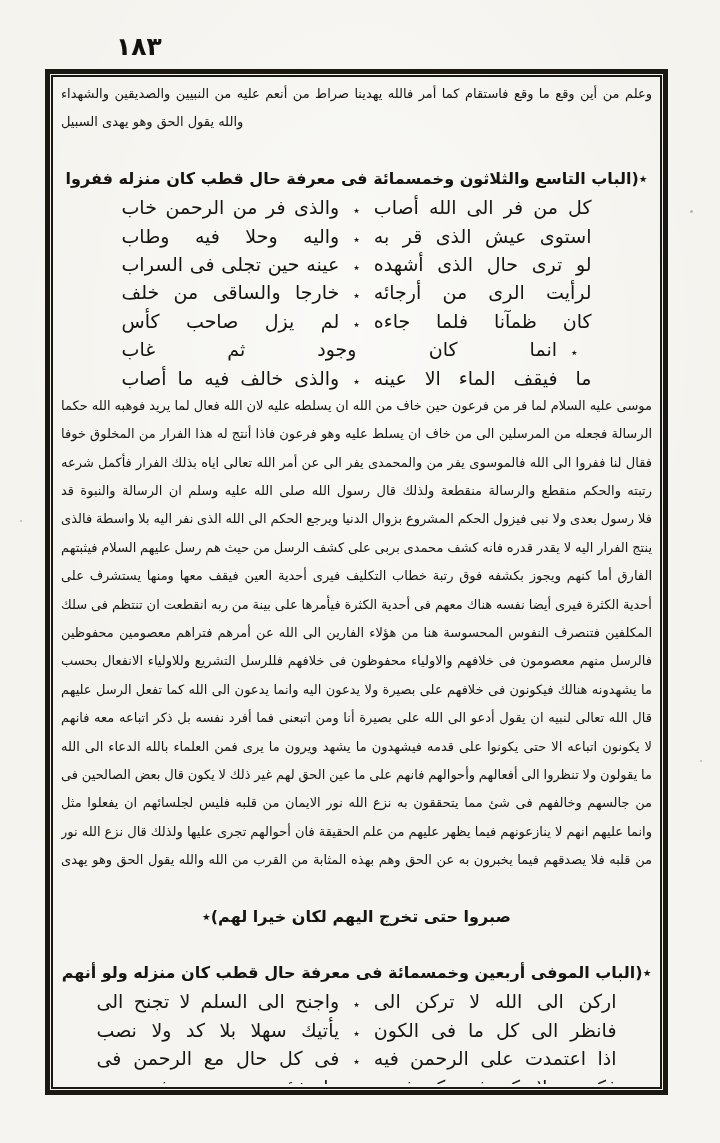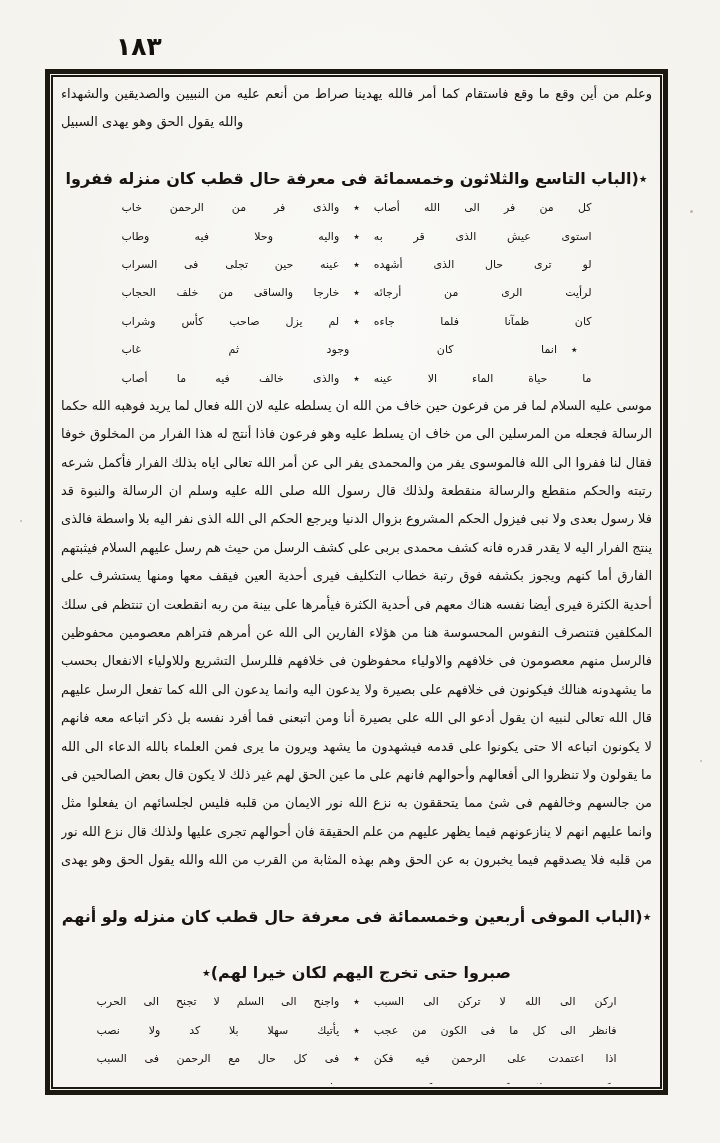--- a/index.html
+++ b/index.html
@@ -54,21 +54,21 @@
   .couplet{
     display:flex;align-items:baseline;
     margin:0 auto;
   }
   .couplet.w1{width:470px;}
   .couplet.w2{width:520px;}
   .hemi{
     flex:1 1 0;
     text-align:justify;text-align-last:justify;
     overflow:hidden;height:28.4px;
-    font-size:11px;
+    font-size:19px;
   }
   .sep{
     flex:0 0 auto;
     padding:0 14px;
     font-size:12px;
     color:#201c15;
   }
   .speck{position:absolute;background:#b9b6ae;border-radius:50%;}
 </style>
 </head>
@@ -110,21 +110,21 @@
         <div class="line couplet w1">
           <span class="hemi">كان ظمآنا فلما جاءه</span>
           <span class="sep">٭</span>
           <span class="hemi">لم يزل صاحب كأس وشراب</span>
         </div>
         <div class="line couplet w1">
           <span class="sep">٭</span>
           <span class="hemi">انما كان وجود ثم غاب</span>
         </div>
         <div class="line couplet w1">
-          <span class="hemi">ما حياة الماء الا عينه</span>
+          <span class="hemi">ما فيقف الماء الا عينه</span>
           <span class="sep">٭</span>
           <span class="hemi">والذى خالف فيه ما أصاب</span>
         </div>
 
         <div class="line justify">موسى عليه السلام لما فر من فرعون حين خاف من الله ان يسلطه عليه لان الله فعال لما يريد فوهبه الله حكما وهي</div>
         <div class="line justify">الرسالة فجعله من المرسلين الى من خاف ان يسلط عليه وهو فرعون فاذا أنتج له هذا الفرار من المخلوق خوفا على نفسه</div>
         <div class="line justify">فقال لنا ففروا الى الله فالموسوى يفر من والمحمدى يفر الى عن أمر الله تعالى اياه بذلك الفرار فأكمل شرعه وما أعلى</div>
         <div class="line justify">رتبته والحكم منقطع والرسالة منقطعة ولذلك قال رسول الله صلى الله عليه وسلم ان الرسالة والنبوة قد انقطعت</div>
         <div class="line justify">فلا رسول بعدى ولا نبى فيزول الحكم المشروع بزوال الدنيا ويرجع الحكم الى الله الذى نفر اليه بلا واسطة فالذى</div>
         <div class="line justify">ينتج الفرار اليه لا يقدر قدره فانه كشف محمدى بربى على كشف الرسل من حيث هم رسل عليهم السلام فيثبتهم هذا</div>
@@ -133,22 +133,22 @@
         <div class="line justify">المكلفين فتنصرف النفوس المحسوسة هنا من هؤلاء الفارين الى الله عن أمرهم فتراهم معصومين محفوظين</div>
         <div class="line justify">فالرسل منهم معصومون فى خلافهم والاولياء محفوظون فى خلافهم فللرسل التشريع وللاولياء الانفعال بحسب</div>
         <div class="line justify">ما يشهدونه هنالك فيكونون فى خلافهم على بصيرة ولا يدعون اليه وانما يدعون الى الله كما تفعل الرسل عليهم السلام</div>
         <div class="line justify">قال الله تعالى لنبيه ان يقول أدعو الى الله على بصيرة أنا ومن اتبعنى فما أفرد نفسه بل ذكر اتباعه معه فانهم</div>
         <div class="line justify">لا يكونون اتباعه الا حتى يكونوا على قدمه فيشهدون ما يشهد ويرون ما يرى فمن العلماء بالله الدعاء الى الله</div>
         <div class="line justify">ما يقولون ولا تنظروا الى أفعالهم وأحوالهم فانهم على ما عين الحق لهم غير ذلك لا يكون قال بعض الصالحين فى جلسائهم</div>
         <div class="line justify">من جالسهم وخالفهم فى شئ مما يتحققون به نزع الله نور الايمان من قلبه فليس لجلسائهم ان يفعلوا مثل أفعالهم</div>
         <div class="line justify">وانما عليهم انهم لا ينازعونهم فيما يظهر عليهم من علم الحقيقة فان أحوالهم تجرى عليها ولذلك قال نزع الله نور الايمان</div>
         <div class="line justify">من قلبه فلا يصدقهم فيما يخبرون به عن الحق وهم بهذه المثابة من القرب من الله والله يقول الحق وهو يهدى السبيل</div>
 
+        <div class="line center heading">صبروا حتى تخرج اليهم لكان خيرا لهم)٭</div>
         <div class="line center heading">٭(الباب الموفى أربعين وخمسمائة فى معرفة حال قطب كان منزله ولو أنهم</div>
-        <div class="line center heading">صبروا حتى تخرج اليهم لكان خيرا لهم)٭</div>
 
         <div class="line couplet w2">
           <span class="hemi">اركن الى الله لا تركن الى السبب</span>
           <span class="sep">٭</span>
           <span class="hemi">واجنح الى السلم لا تجنح الى الحرب</span>
         </div>
         <div class="line couplet w2">
           <span class="hemi">فانظر الى كل ما فى الكون من عجب</span>
           <span class="sep">٭</span>
           <span class="hemi">يأتيك سهلا بلا كد ولا نصب</span>

